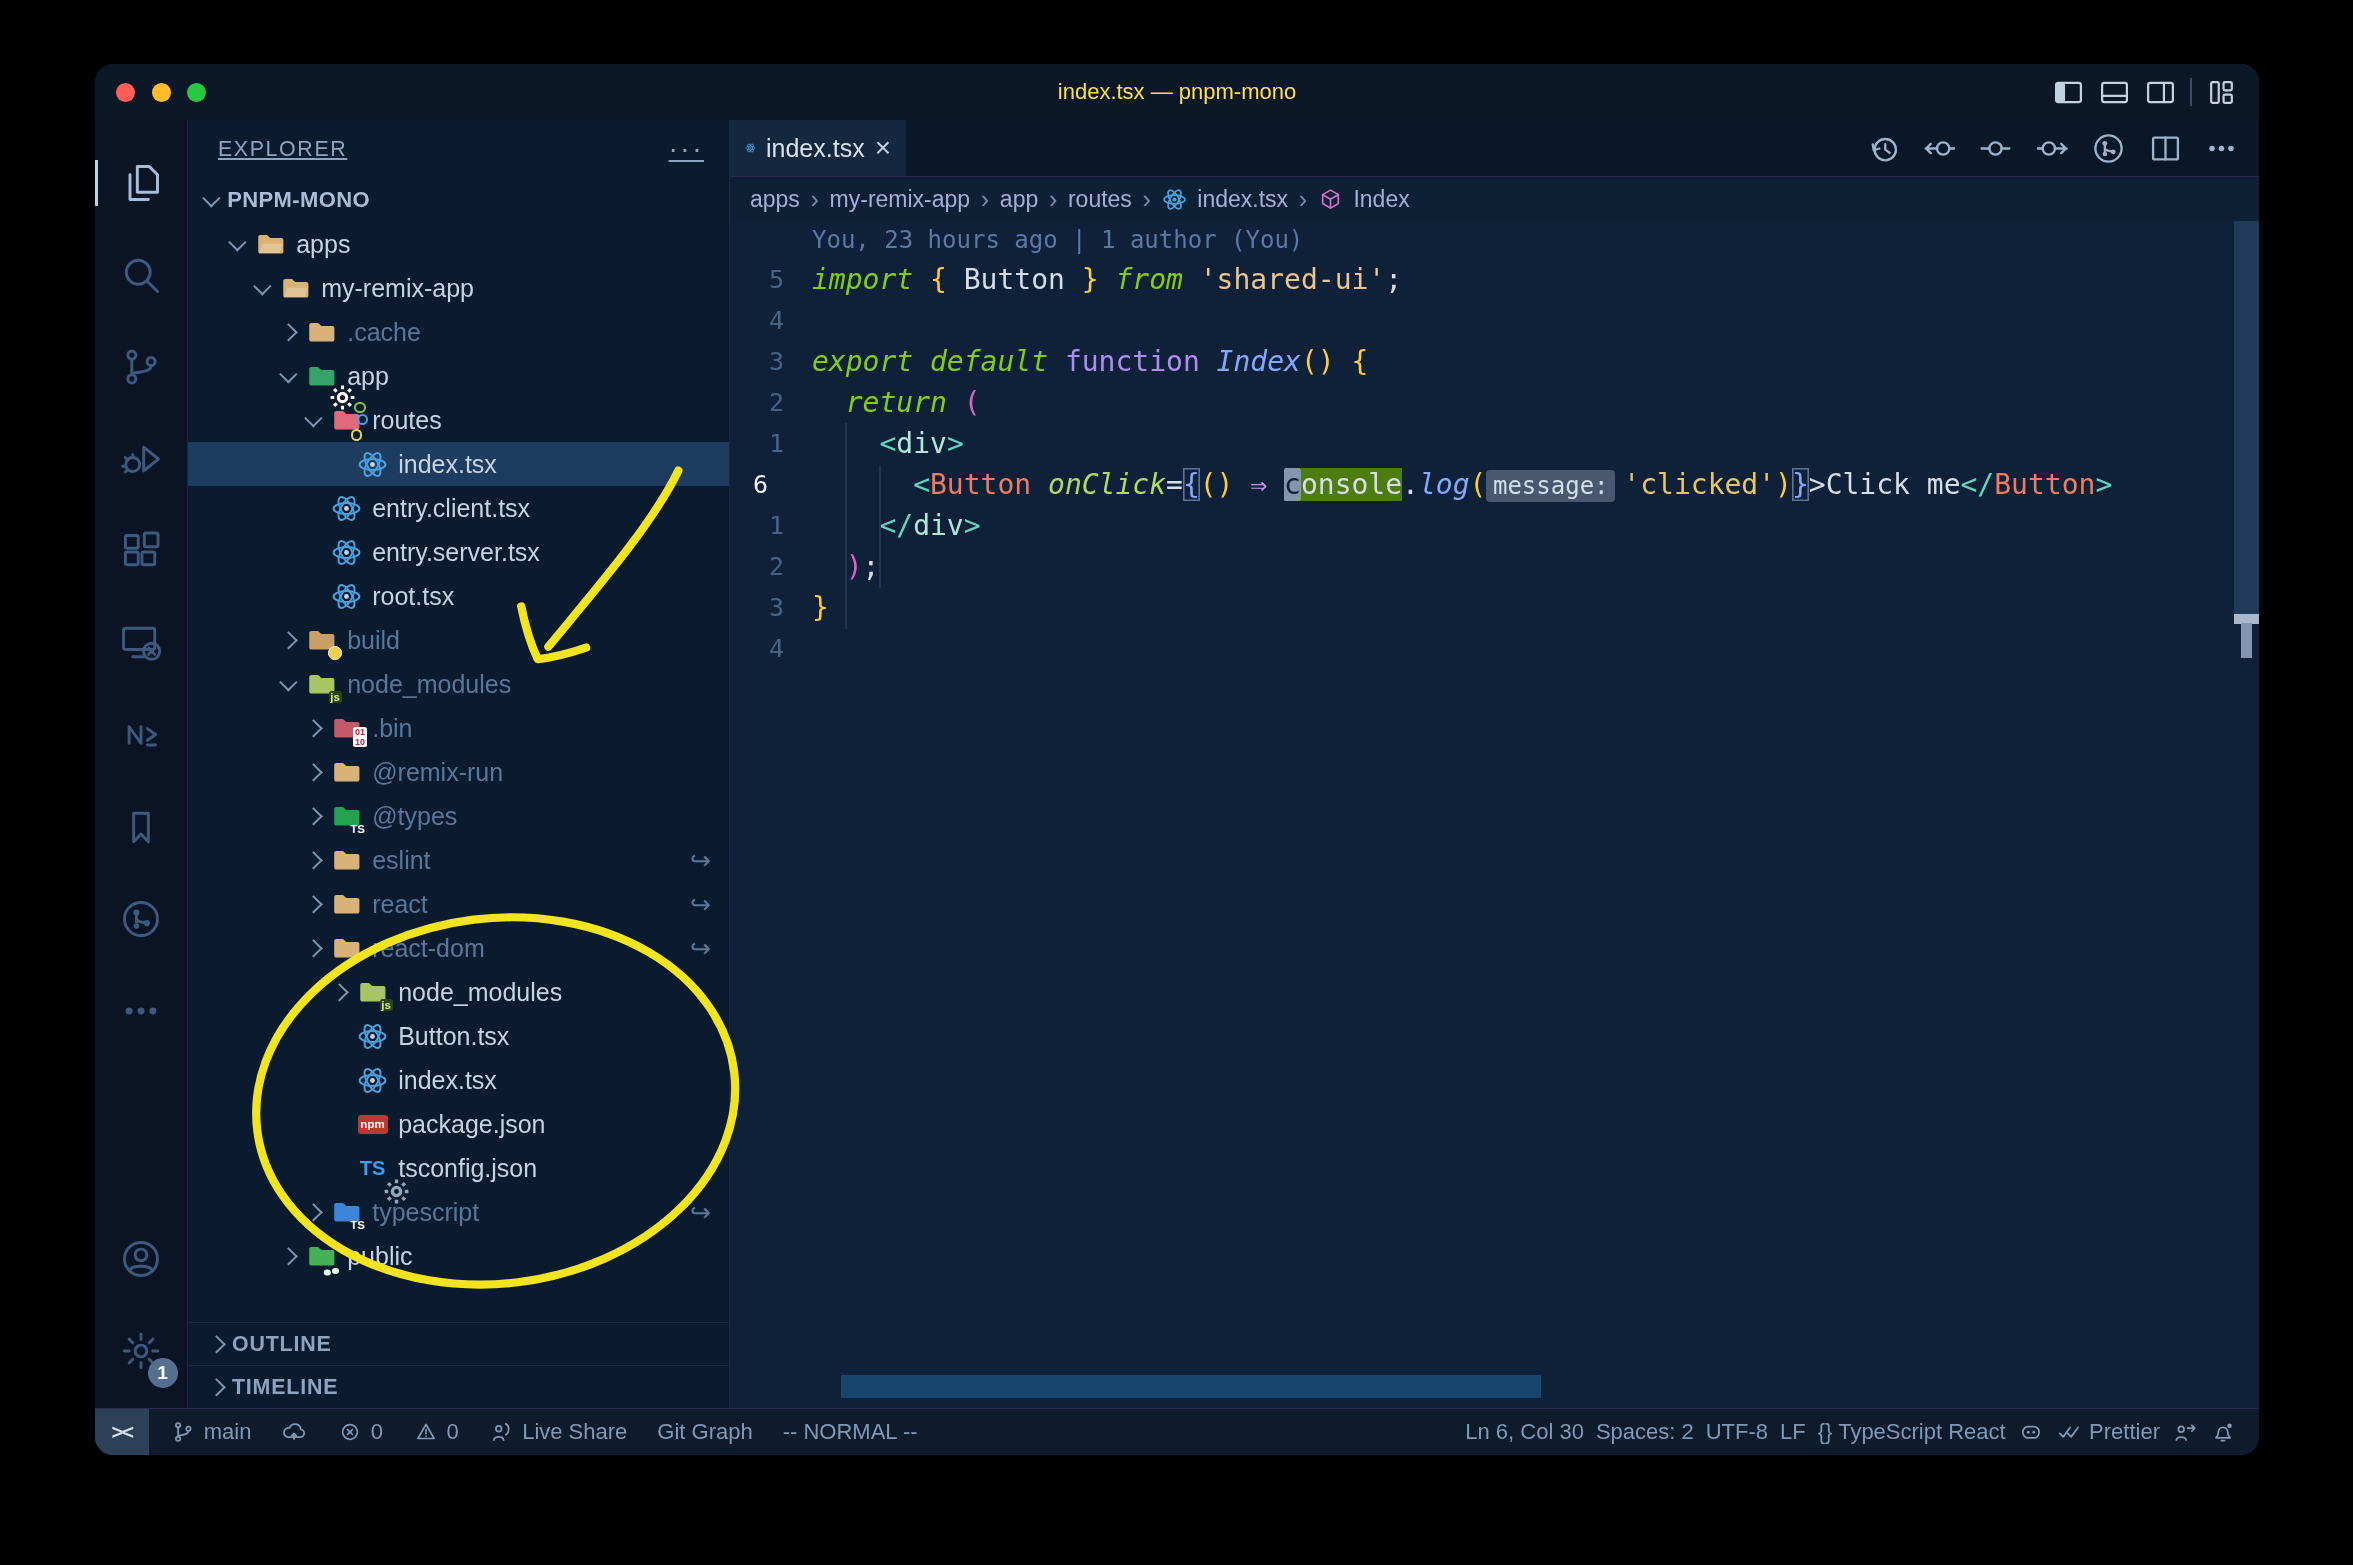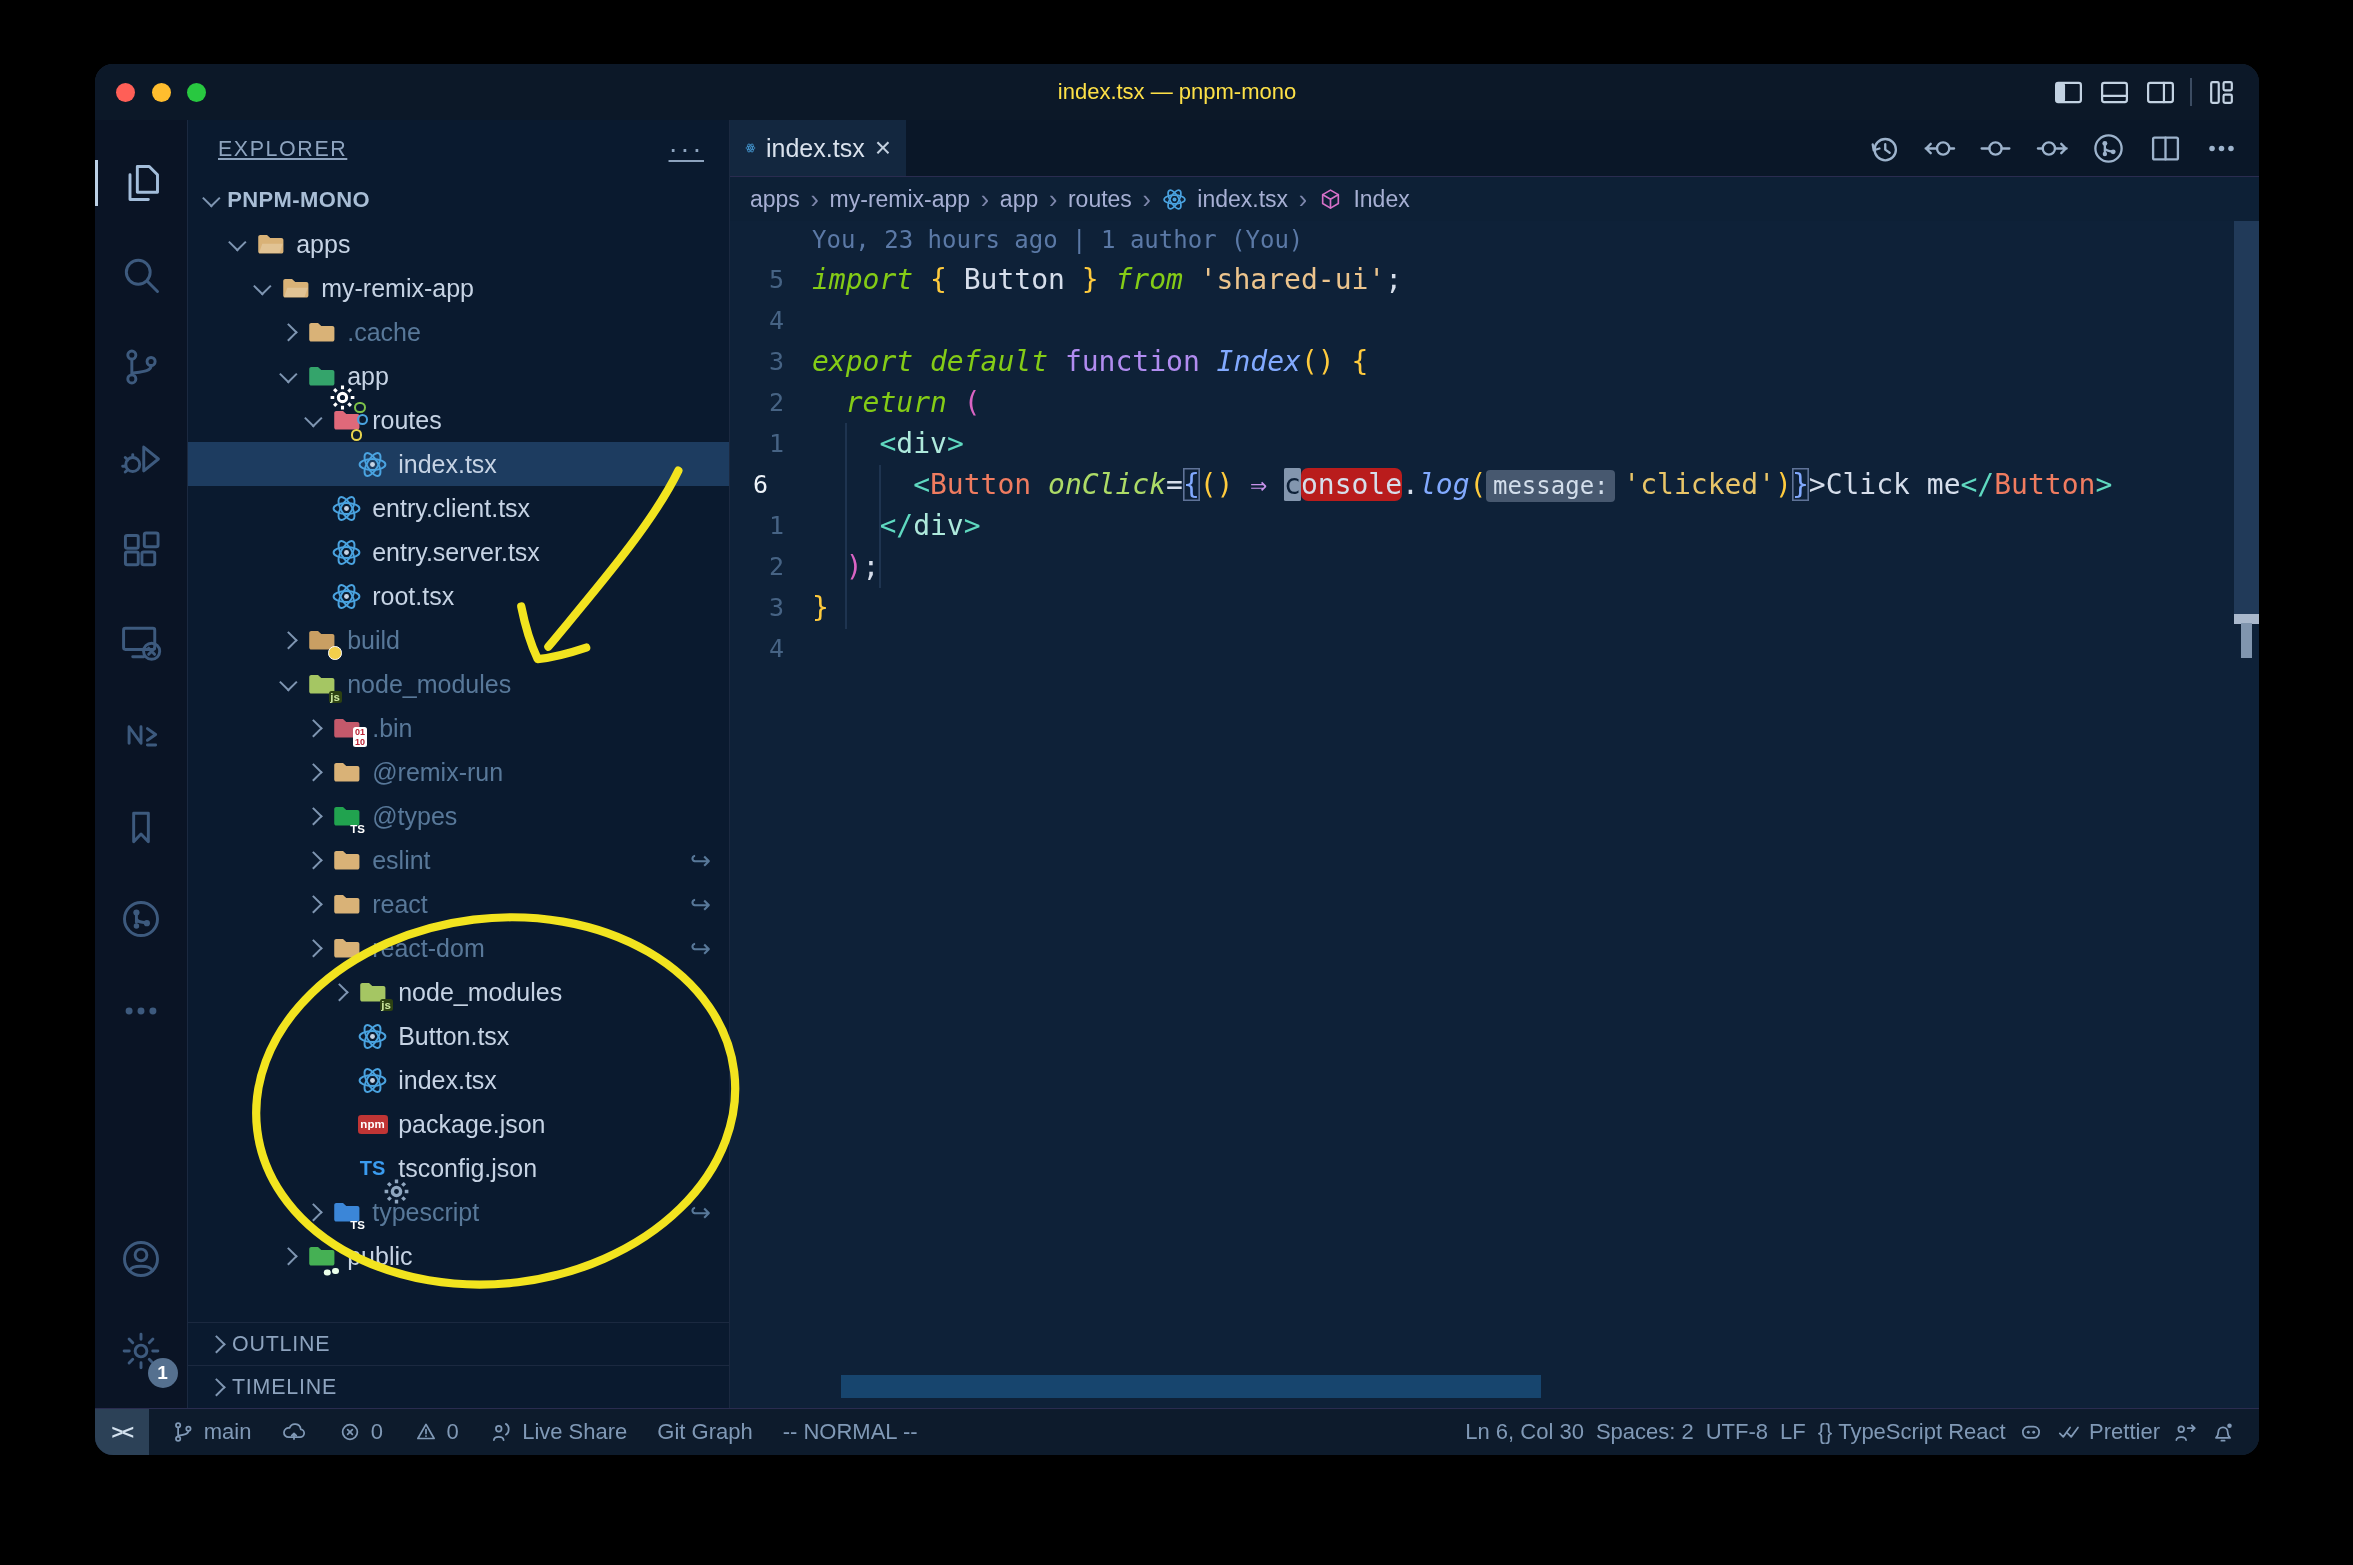--- a/index.html
+++ b/index.html
@@ -35,21 +35,21 @@
   .trow.sel{background:#1d3c60;}
   .trow.section{font-weight:bold;color:#a9bed6;font-size:22px;letter-spacing:0.4px;}
   .chev{width:31px;flex:none;display:flex;align-items:center;justify-content:center;}
   .chev i{width:10.7px;height:10.7px;border-right:2.5px solid #7f96b2;border-bottom:2.5px solid #7f96b2;display:block;}
   .chev.down i{transform:rotate(45deg) translate(-1.6px,-1.6px);}
   .chev.right i{transform:rotate(-45deg);}
   .tico{width:35px;height:33px;flex:none;position:relative;display:flex;align-items:center;justify-content:center;margin-right:8.2px;}
   .tico svg{width:31px;height:31px;}
   .tbadge{position:absolute;font-weight:bold;pointer-events:none;}
   .symlink{margin-left:auto;margin-right:18px;color:#587899;font-size:25px;}
-  .sb-panel{height:43px;flex:none;border-top:1.6px solid #1b2940;display:flex;align-items:center;color:#8da3be;font-weight:normal;font-size:21.4px;letter-spacing:0.8px;padding-left:13px;box-sizing:border-box;}
+  .sb-panel{height:43px;flex:none;border-top:1.6px solid #1b2940;display:flex;align-items:center;color:#8da3be;font-weight:bold;font-size:21.4px;letter-spacing:0.8px;padding-left:13px;box-sizing:border-box;}
   
   .edcol{flex:1;display:flex;flex-direction:column;background:#0e2138;position:relative;min-width:0;}
   .tabbar{height:56px;flex:none;background:#0a1728;border-bottom:1.6px solid #2a2c50;display:flex;align-items:flex-end;}
   .tab{width:176px;height:56px;background:#13273f;display:flex;align-items:center;padding:0 15px;box-sizing:border-box;gap:10px;}
   .tab .icn{width:28px;height:28px;color:#4aa3e0;}
   .tablabel{color:#d9e1ec;font-size:25px;}
   .tabclose{margin-left:auto;color:#c2cfde;font-size:28px;line-height:1;}
   .ed-actions{margin-left:auto;display:flex;align-items:center;gap:21.4px;height:56px;padding-right:20px;color:#9db3cc;}
   .ed-actions .icn{width:35px;height:35px;}
   .crumbs{height:44px;flex:none;display:flex;align-items:center;padding-left:20px;color:#a6afd3;font-size:23px;gap:10.7px;background:#0d2036;}
@@ -72,21 +72,21 @@
   .pk{color:#d964c4}
   .wt{color:#d6deeb}
   .st{color:#ecc48d}
   .st2{color:#e9c568}
   .tg{color:#5fd9c0}
   .dv{color:#aee9dc}
   .cp{color:#f07c60}
   .at{color:#addb67;font-style:italic}
   .ar{color:#c792ea}
   .bm{color:#82aaff;box-shadow:inset 0 0 0 1.6px #5f7398;}
-  .whl{background:#b91c1c;border-radius:7px;margin-top:36px;}
+  .whl{background:#4d7c0f;border-radius:0;margin-top:36px;}
   .cur-blk{background:#8396ae;color:#0e2138;border-radius:1.6px;}
   .inlay{background:#47586f;color:#d3deeb;border-radius:4.1px;padding:1.6px 6.6px;margin-right:8.2px;font-size:24px;}
   .iguide{position:absolute;width:1.6px;background:#1e3450;}
   
   .vsb{position:absolute;right:0;top:100px;width:25px;bottom:0;background:transparent;}
   .vsb-slider{position:absolute;left:0;right:0;top:0;height:400px;background:rgba(84,124,176,.28);}
   .vsb-mark{position:absolute;left:0;right:0;top:393px;height:10px;background:#a9b8cc;}
   .vsb-mark2{position:absolute;left:6.6px;width:11.5px;top:402px;height:35px;background:#8095ae;}
   .hsb{position:absolute;left:111px;width:700px;bottom:10px;height:23px;background:#17456e;}
   

